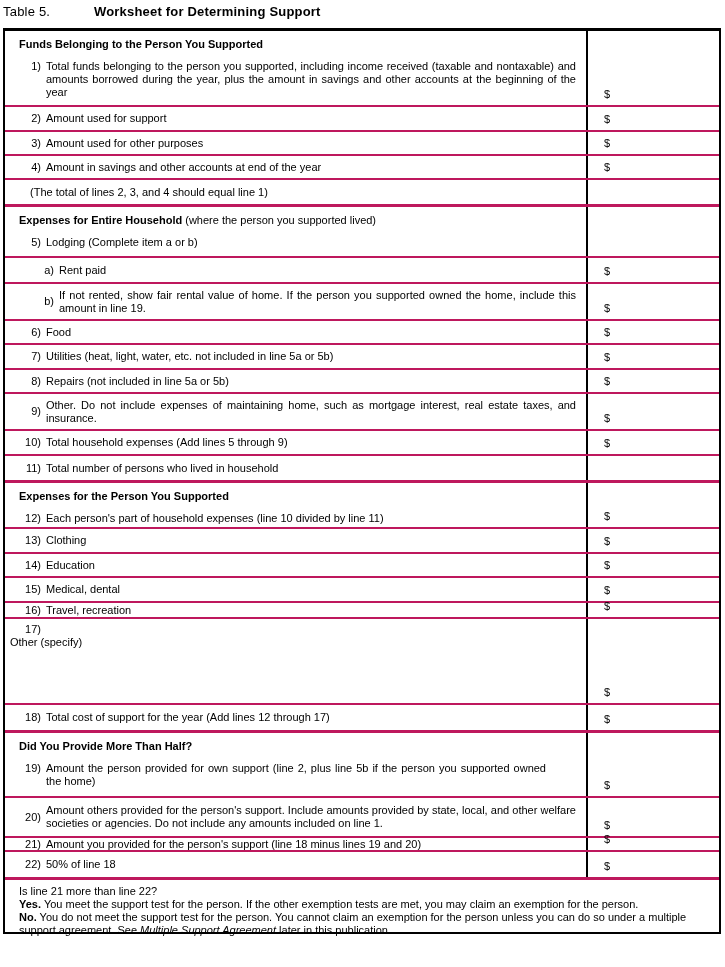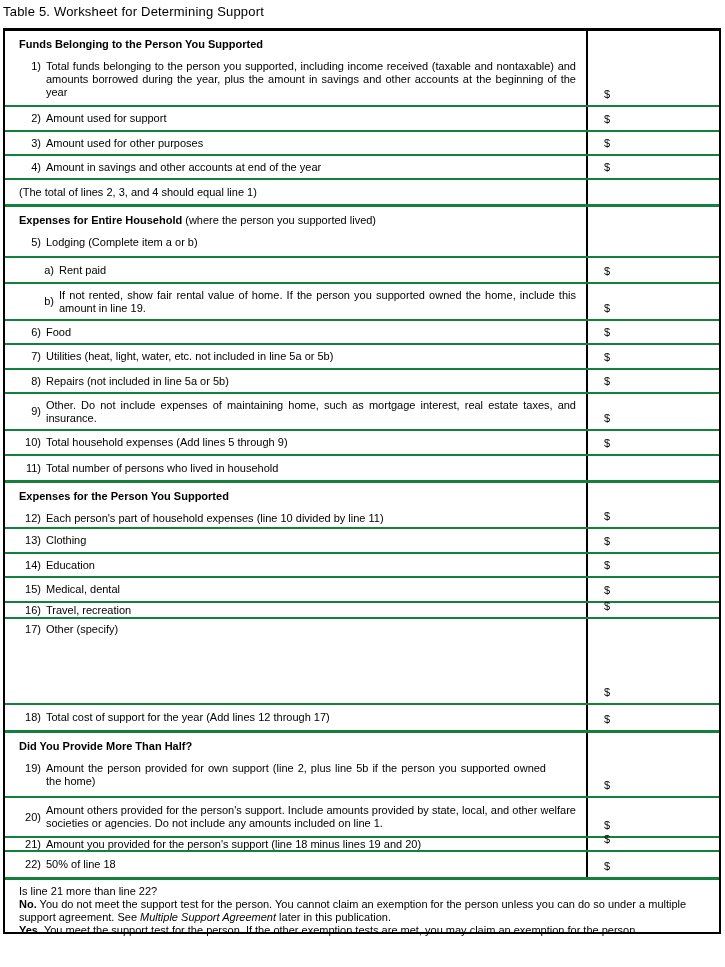--- a/index.html
+++ b/index.html
@@ -9,55 +9,55 @@
     background: #ffffff;
     color: #000000;
     font-family: "Liberation Sans", sans-serif;
     font-size: 11px;
     position: relative;
   }
   .title {
     position: absolute; left: 3px; top: 4px;
     font-size: 13px; letter-spacing: 0.2px; white-space: nowrap;
   }
-  .title .bold { font-weight: normal; }
+  .title .bold { font-weight: bold; margin-left: 40px; }
 
   .tbl {
     position: absolute; left: 3px; top: 28px; width: 718px;
     border: 2px solid #000; border-top-width: 3px;
     background: #fff;
   }
-  .row { display: flex; border-bottom: 2px solid #15803d; }
+  .row { display: flex; border-bottom: 2px solid #be185d; }
   .row.thick { border-bottom-width: 3px; }
   .row.last { border-bottom: none; }
 
   .lbl {
     flex: 1; min-width: 0;
     display: flex; align-items: center;
     padding: 2px 10px 2px 0;
   }
-  .lbl.top { align-items: flex-start; padding-top: 4px; }
+  .lbl.top { align-items: flex-start; padding-top: 4px; flex-direction: column; }
   .num { width: 36px; flex-shrink: 0; text-align: right; line-height: 13px; }
   .num.sub { width: 49px; }
   .txt { flex: 1; margin-left: 5px; line-height: 13px; text-align: justify; }
 
   .amt {
     width: 133px; flex-shrink: 0;
     border-left: 2px solid #000;
     display: flex; align-items: flex-end;
     padding: 0 4px 5px 16px;
   }
 
   
   .lbl.col { display: block; padding: 7px 10px 2px 0; }
   .sec-h { padding-left: 14px; font-weight: bold; line-height: 13px; }
   .sec-h .norm { font-weight: normal; }
   .sec-item { display: flex; margin-top: 9px; }
 
-  .plain { padding-left: 14px; }
+  .plain { padding-left: 14px; margin-left: 11px; }
 
   .footer {
     display: block;
     padding: 5px 6px 0 14px;
     line-height: 13px;
   }
   .footer b { font-weight: bold; }
   .footer i { font-style: italic; }
 </style>
 </head>
@@ -320,17 +320,17 @@
       <span class="num">22)</span>
       <span class="txt">50% of line 18</span>
     </div>
     <div class="amt">
         <span>$</span>
       </div>
   </div>
 
   <div class="row last footer" style="height:52px">
     <div>Is line 21 more than line 22?</div>
+    <div><b>Yes.</b><span> You meet the support test for the person. If the other exemption tests are met, you may claim an exemption for the person.</span></div>
     <div><b>No.</b><span> You do not meet the support test for the person. You cannot claim an exemption for the person unless you can do so under a multiple support agreement. See </span><i>Multiple Support Agreement</i><span> later in this publication.</span></div>
-    <div><b>Yes.</b><span> You meet the support test for the person. If the other exemption tests are met, you may claim an exemption for the person.</span></div>
   </div>
 
 </div>
 
 </body></html>

